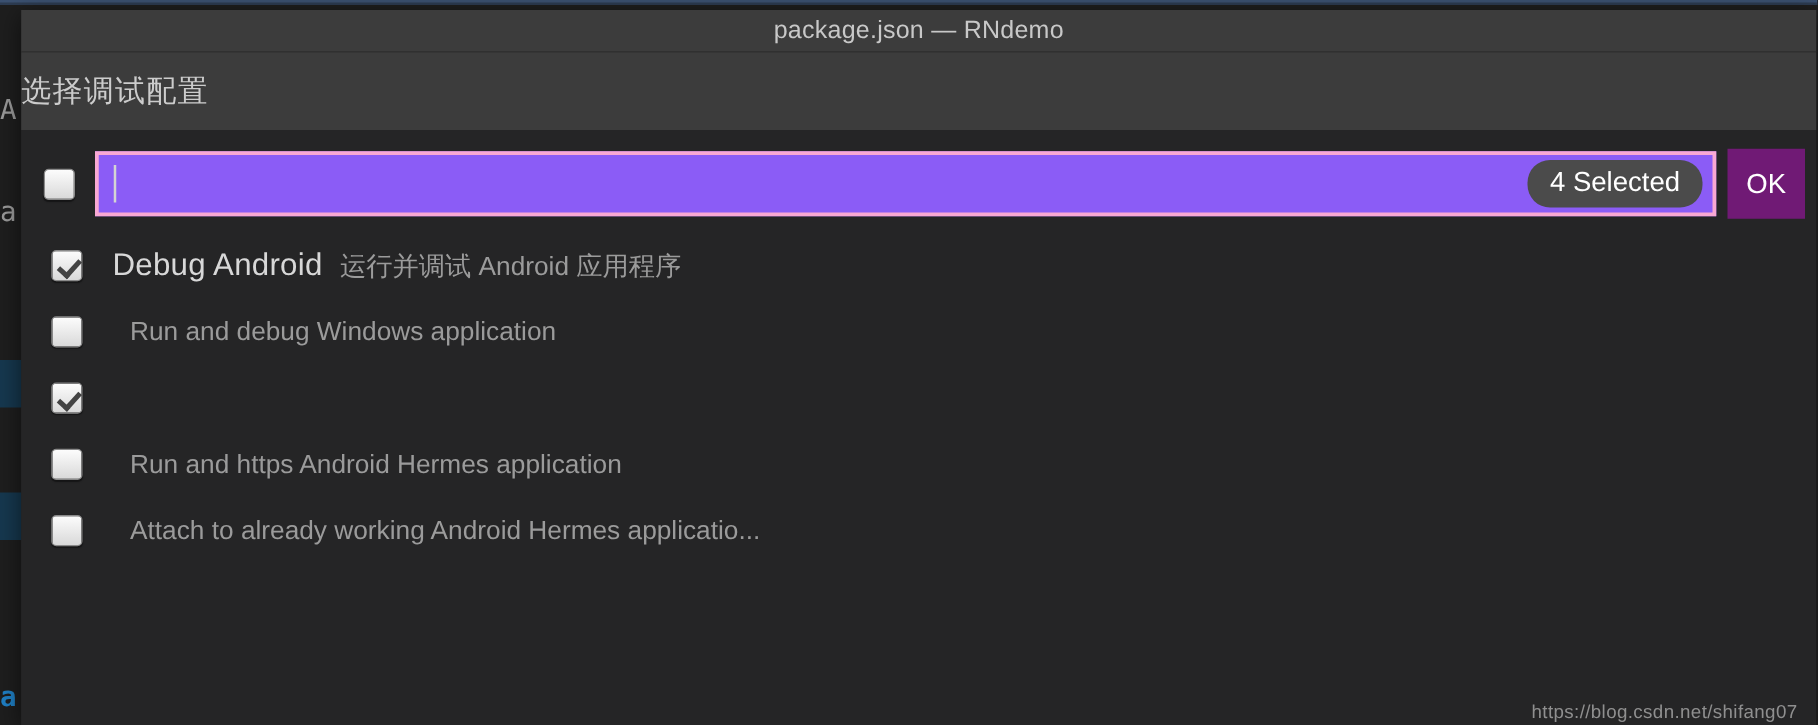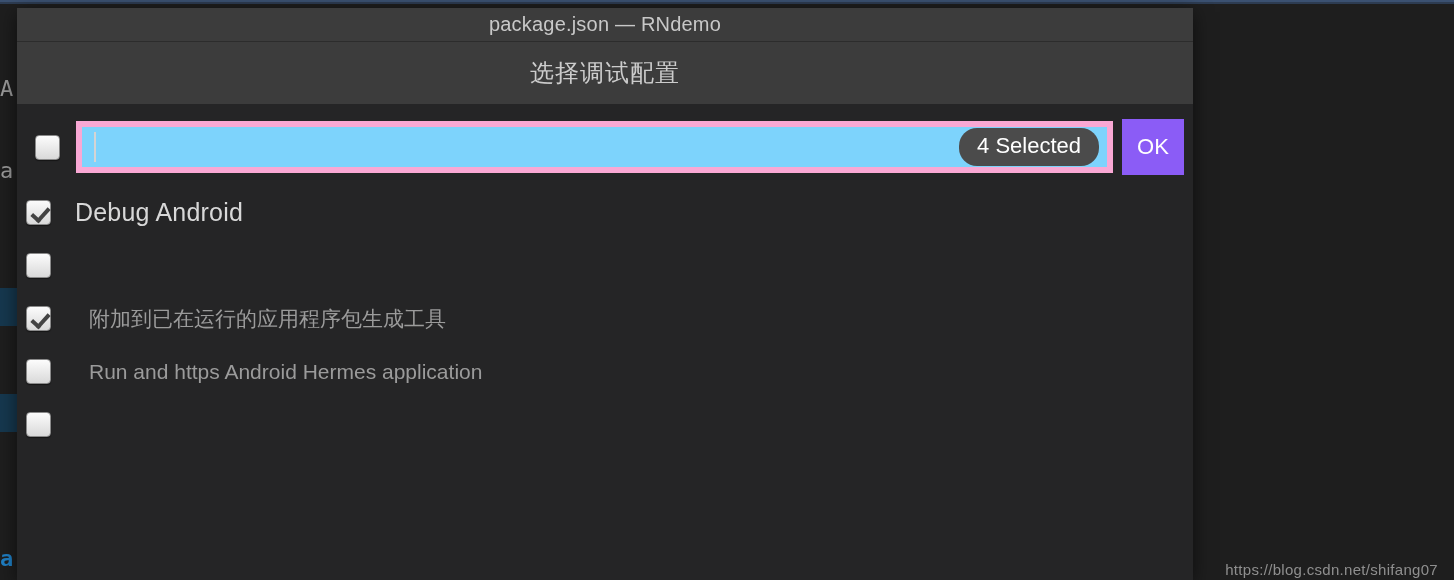--- a/index.html
+++ b/index.html
@@ -53,21 +53,21 @@
     position: absolute;
     left: 0;
     width: 24px;
     background: #16384f;
   }
 
   
   .dialog {
     position: absolute;
     left: 17px; top: 8px;
-    width: 1176px;
+    width: 1436px;
     height: 572px;
     background: #252526;
     box-shadow: 0 4px 18px rgba(0,0,0,0.55);
   }
 
   .titlebar {
     height: 34px;
     background: #3c3c3c;
     border-bottom: 1px solid #2c2c2c;
     display: flex;
@@ -78,21 +78,21 @@
     color: #c8c8c8;
     font-size: 20px;
     letter-spacing: 0.2px;
   }
 
   .subheader {
     height: 62px;
     background: #3c3c3c;
     display: flex;
     align-items: center;
-    justify-content: center;
+    justify-content: flex-start;
   }
   .subheader-text {
     color: #cccccc;
     font-size: 24px;
     letter-spacing: 1px;
   }
 
   .body {
     background: #252526;
     height: 476px;
@@ -126,22 +126,22 @@
     border-width: 0 4px 4px 0;
     transform: rotate(42deg);
   }
 
   .select-all-box { margin-left: 14px; margin-right: 16px; }
 
   .input-wrap {
     position: relative;
     flex: 1 1 auto;
     height: 52px;
-    background: #7dd3fc;
-    border: 6px solid #f9a8d4;
+    background: #8b5cf6;
+    border: 3px solid #f9a8d4;
     display: flex;
     align-items: center;
     padding: 0 8px 0 10px;
   }
   .caret {
     width: 2px;
     height: 30px;
     background: #d4d4d4;
     margin-left: 2px;
   }
@@ -159,39 +159,39 @@
     border-radius: 18px;
     padding: 5px 18px 7px 18px;
     white-space: nowrap;
   }
 
   .ok-button {
     width: 62px;
     height: 56px;
     margin-left: 9px;
     margin-right: 9px;
-    background: #8b5cf6;
+    background: #701a75;
     color: #ffffff;
     font-size: 22px;
     display: flex;
     align-items: center;
     justify-content: center;
     border: none;
     cursor: pointer;
     flex: 0 0 62px;
   }
 
   
   .option-list { margin-top: 8px; }
 
   .option-row {
     display: flex;
     align-items: center;
     height: 53px;
-    padding-left: 9px;
+    padding-left: 24px;
     white-space: nowrap;
     overflow: hidden;
   }
   .option-row .checkbox { margin-right: 24px; }
 
   .option-label {
     color: #d8d8d8;
     font-size: 25px;
     letter-spacing: 0.2px;
   }
@@ -254,34 +254,36 @@
           <div class="badge">4 Selected</div>
         </div>
 
         <button class="ok-button">OK</button>
       </div>
 
       <div class="option-list" id="option-list">
           <div class="option-row">
             <div class="checkbox checked"></div>
             <span class="option-label">Debug Android</span>
+            <span class="option-desc">运行并调试 Android 应用程序</span>
           </div>
           <div class="option-row">
             <div class="checkbox"></div>
+            <span class="option-desc">Run and debug Windows application</span>
           </div>
           <div class="option-row">
             <div class="checkbox checked"></div>
-            <span class="option-desc">附加到已在运行的应用程序包生成工具</span>
           </div>
           <div class="option-row">
             <div class="checkbox"></div>
             <span class="option-desc">Run and https Android Hermes application</span>
           </div>
           <div class="option-row">
             <div class="checkbox"></div>
+            <span class="option-desc">Attach to already working Android Hermes applicatio...</span>
           </div>
         </div>
 
     </div>
   </div>
 
   <div class="watermark">https://blog.csdn.net/shifang07</div>
 
 </div>
 

